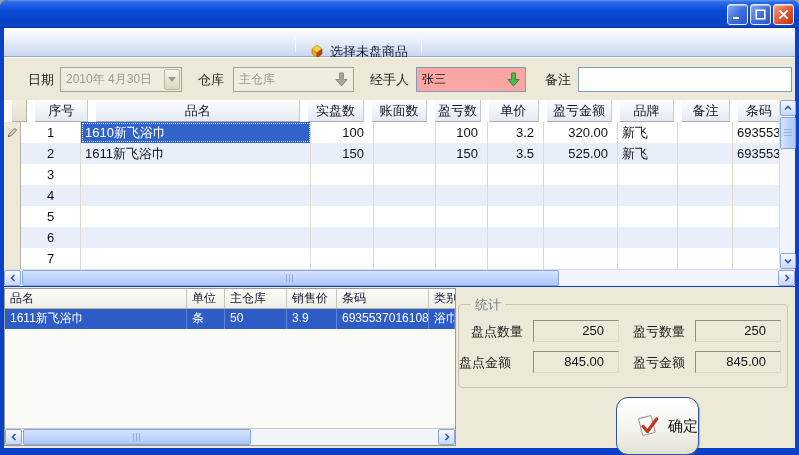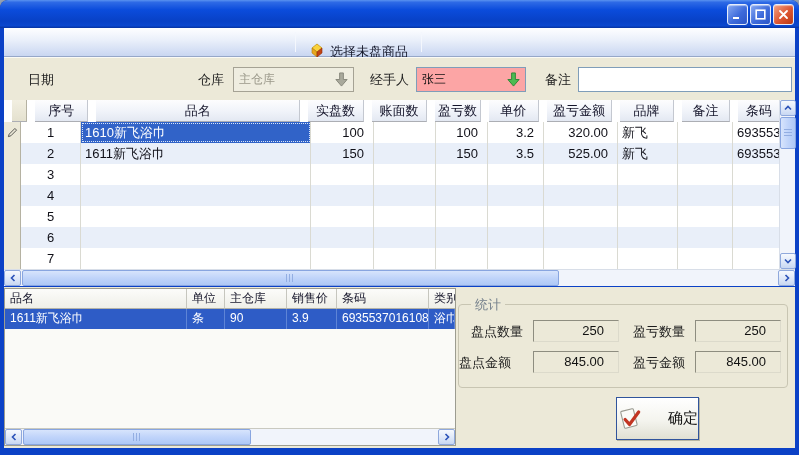--- a/index.html
+++ b/index.html
@@ -13,21 +13,21 @@
   .win-btn{width:21px;height:21px;border-radius:3px;border:1px solid #E6EDFB;display:flex;align-items:center;justify-content:center;
     background:linear-gradient(135deg,#87A9F2 0%,#3E6BDB 55%,#2B55C6 100%);box-shadow:inset 0 1px 1px rgba(255,255,255,.5);cursor:pointer;}
   .win-btn.close{background:linear-gradient(135deg,#F2A284 0%,#DD5531 55%,#B93711 100%);}
   .win-btn svg{display:block;}
 
   
   .toolbar{position:absolute;left:4px;top:28px;width:791px;height:29px;
     background:linear-gradient(180deg,#FEFEFF 0%,#E9EFFA 45%,#C9D6F1 100%);border-bottom:1px solid #96A7C8;}
   .toolgroup{position:absolute;left:286px;top:2px;height:24px;display:flex;align-items:center;}
   .toolsep{width:1px;height:20px;background:#93A2C4;border-right:1px solid #F4F7FD;margin:0 5px;}
-  .toolbtn{display:flex;align-items:flex-start;gap:5px;padding:2px 8px;border-radius:2px;cursor:pointer;margin-top:19px;}
+  .toolbtn{display:flex;align-items:center;gap:5px;padding:2px 8px;border-radius:2px;cursor:pointer;margin-top:19px;}
   .toolbtn span{font-size:13px;color:#15182B;}
 
   
   .formbar{position:absolute;left:4px;top:57px;width:791px;height:43px;background:#ECE9D8;border-top:1px solid #FBFAF4;}
   .flabel{position:absolute;top:13px;font-size:13px;color:#1C1C1C;}
   .combo{position:absolute;top:9px;height:25px;display:flex;align-items:center;}
   .combo .box{height:25px;border:1px solid #A5A294;display:flex;align-items:center;padding-left:5px;font-size:12px;}
   .combo.disabled .box{background:#EFEDE0;color:#9A988A;}
   .combo.enabled .box{background:#fca5a5;color:#111;border-color:#7F9DB9;}
   .dd-small{width:16px;height:21px;margin-left:-18px;border:1px solid #B9B6A2;border-radius:2px;
@@ -78,24 +78,24 @@
   .dhscroll{position:absolute;left:0;bottom:0;width:450px;height:17px;background:#F1F4FB;border-top:1px solid #C9C9C0;}
 
   
   .statsgroup{position:absolute;left:454px;top:17px;width:330px;height:84px;border:1px solid #C8C5B2;border-radius:4px;}
   .statstitle{position:absolute;left:12px;top:-9px;background:#ECE9D8;padding:0 4px;font-size:13px;color:#75808C;}
   .slabel{position:absolute;font-size:13px;color:#1C1C1C;}
   .sbox{position:absolute;width:86px;height:22px;background:#ECE9D8;font-size:13px;color:#111;text-align:right;
     line-height:20px;padding-right:14px;border:1px solid;border-color:#8E8D80 #DCDACB #DCDACB #8E8D80;}
 
   
-  .actbtn{position:absolute;top:110px;height:43px;border:1px solid #30549C;border-radius:0;cursor:pointer;
+  .actbtn{position:absolute;top:110px;height:58px;border:1px solid #30549C;border-radius:12px;cursor:pointer;
     background:linear-gradient(180deg,#FFFFFF 0%,#F4F4EE 55%,#E0E0D3 100%);
     box-shadow:inset 0 1px 0 #FFF, 1px 1px 0 rgba(90,90,70,.35);
-    display:flex;align-items:center;justify-content:space-between;gap:7px;font-size:15px;color:#101010;}
+    display:flex;align-items:center;justify-content:flex-end;gap:7px;font-size:15px;color:#101010;}
   .btn-ok{left:612px;width:83px;}
   .btn-cancel{left:700px;width:84px;}
 </style>
 </head>
 <body>
 
 <div class="window">
 
   <div class="titlebar">
     <div class="win-controls">
@@ -127,20 +127,26 @@
           <path d="M13 5 L13 10 L8 14 L8 9 Z" fill="#C24414" stroke="#8E2A06" stroke-width="0.6"></path>
         </svg>
         <span>选择未盘商品</span>
       </div>
       <div class="toolsep"></div>
     </div>
   </div>
 
   <div class="formbar">
     <span class="flabel" style="left:24px">日期</span>
+    <div class="combo disabled" style="left:56px">
+      <div class="box" style="width:122px">2010年 4月30日</div>
+      <div class="dd-small">
+          <div class="tri-gray"></div>
+        </div>
+    </div>
 
     <span class="flabel" style="left:194px">仓库</span>
     <div class="combo disabled" style="left:229px">
       <div class="box" style="width:121px;padding-right:22px">主仓库</div>
       <div class="arrowpad" style="margin-left:-24px">
         <svg width="15" height="15" viewBox="0 0 16 16">
           <path d="M6 1 h4 v7 h4 l-6 7 -6 -7 h4 z" fill="#A9A99C" stroke="#85857A" stroke-width="1"></path>
         </svg>
       </div>
     </div>
@@ -318,21 +324,21 @@
         <div class="dhcell d0">品名</div>
         <div class="dhcell d1">单位</div>
         <div class="dhcell d2">主仓库</div>
         <div class="dhcell d3">销售价</div>
         <div class="dhcell d4">条码</div>
         <div class="dhcell d5">类别</div>
       </div>
       <div class="drow selected">
         <div class="dcell d0">1611新飞浴巾</div>
         <div class="dcell d1">条</div>
-        <div class="dcell d2">90</div>
+        <div class="dcell d2">50</div>
         <div class="dcell d3">3.9</div>
         <div class="dcell d4">6935537016108</div>
         <div class="dcell d5">浴巾</div>
       </div>
       <div class="dhscroll">
         <div class="sbtn" style="left:0;top:0;width:17px;height:16px">
           <svg width="8" height="8" viewBox="0 0 8 8">
               <path d="M5.5 1 L2.5 4 L5.5 7" stroke="#2B52B8" stroke-width="1.6" fill="none"></path>
             </svg>
         </div>

